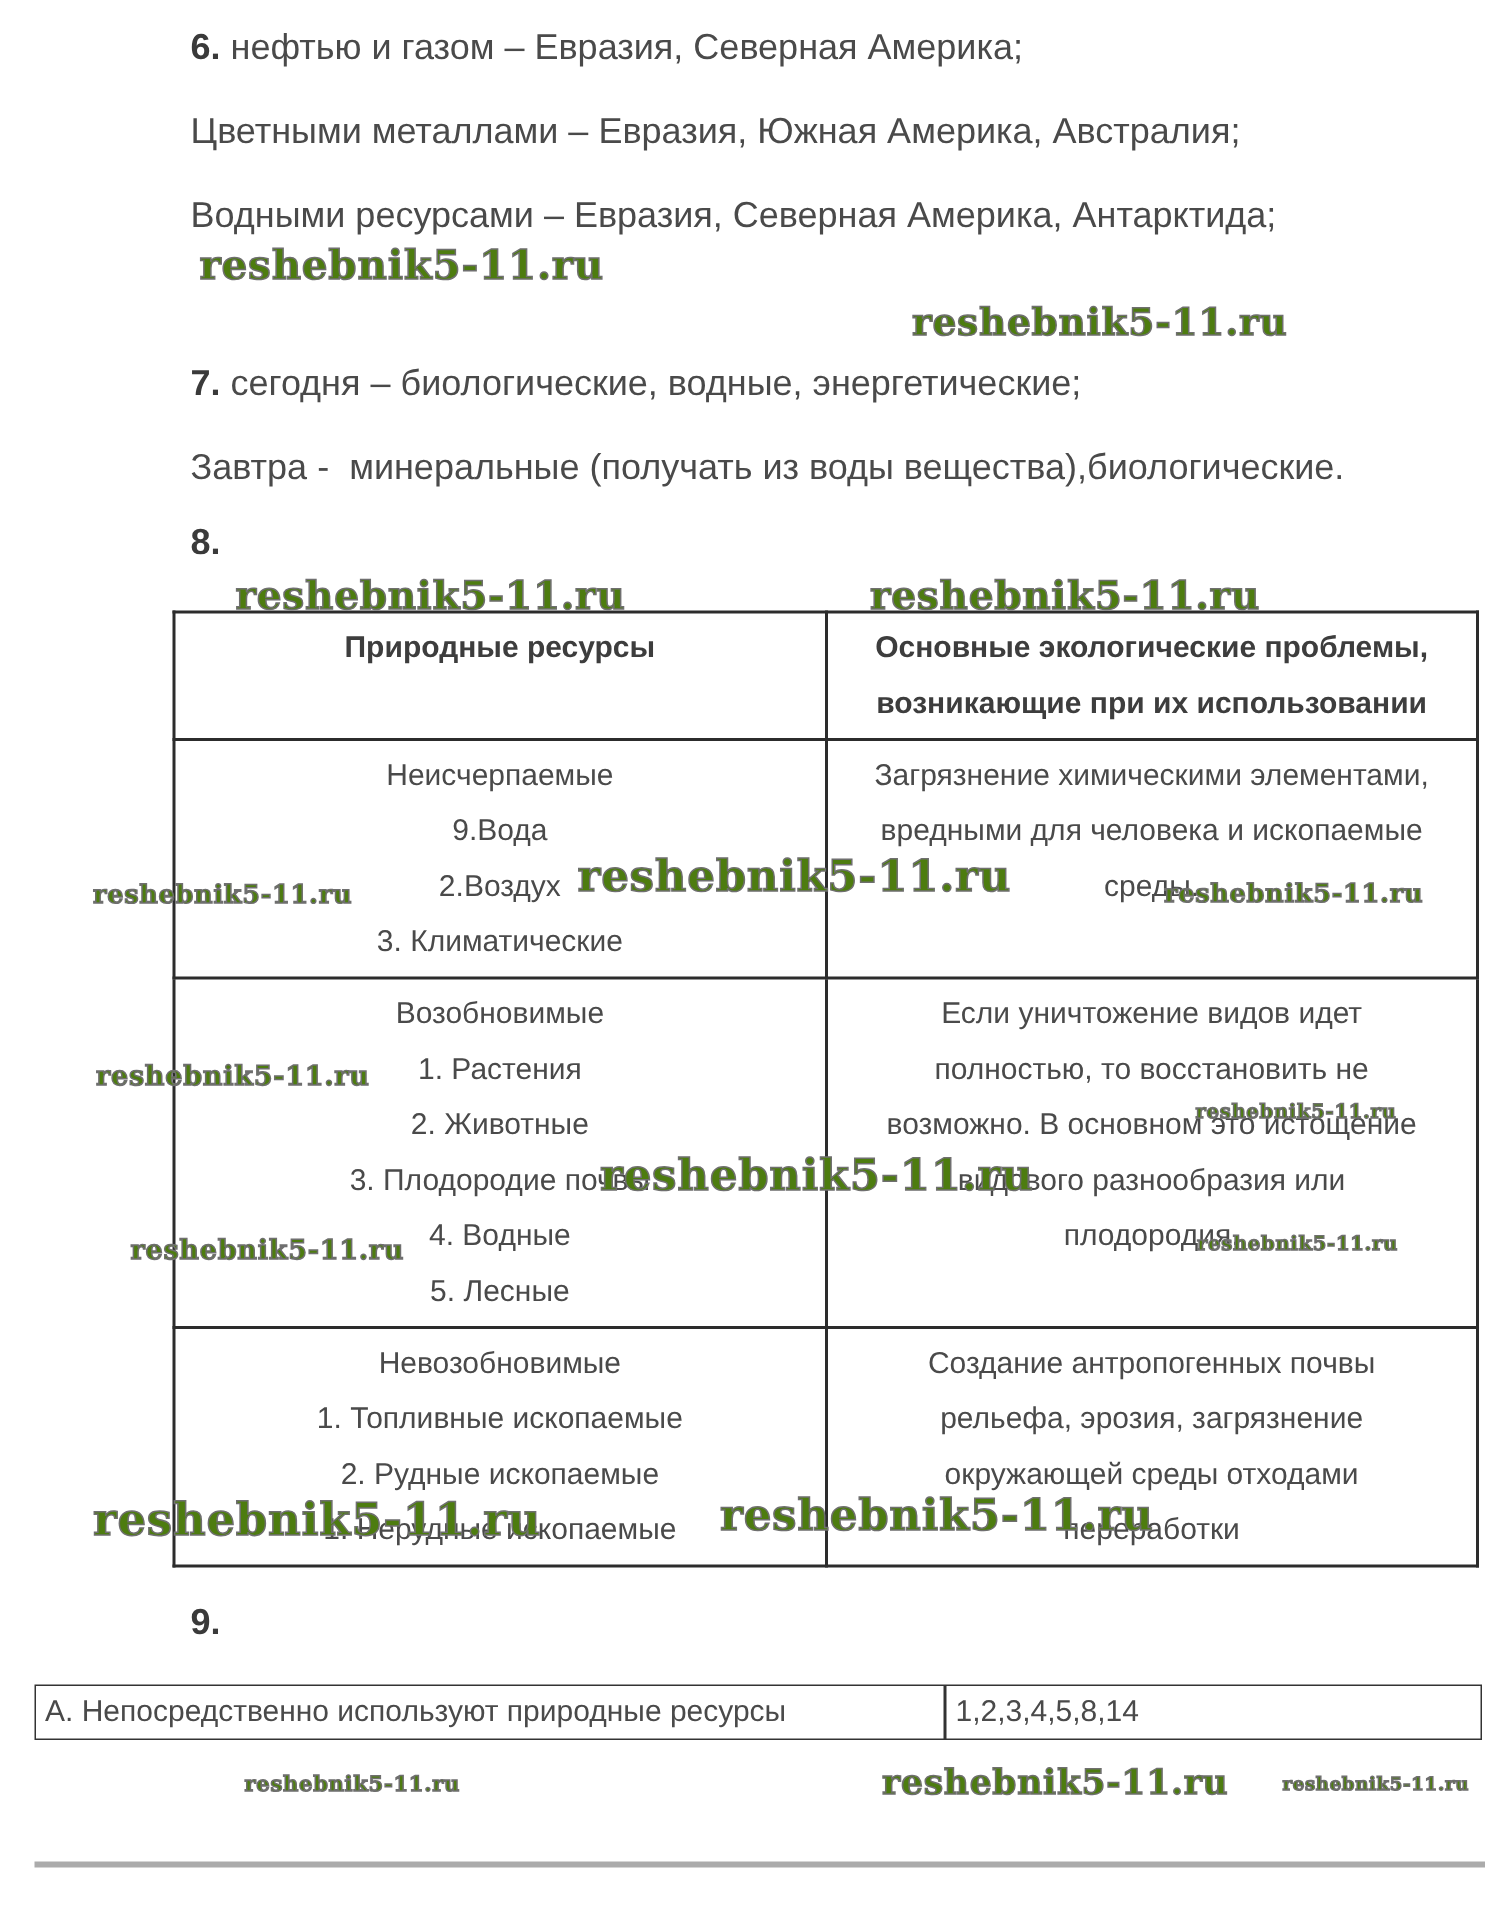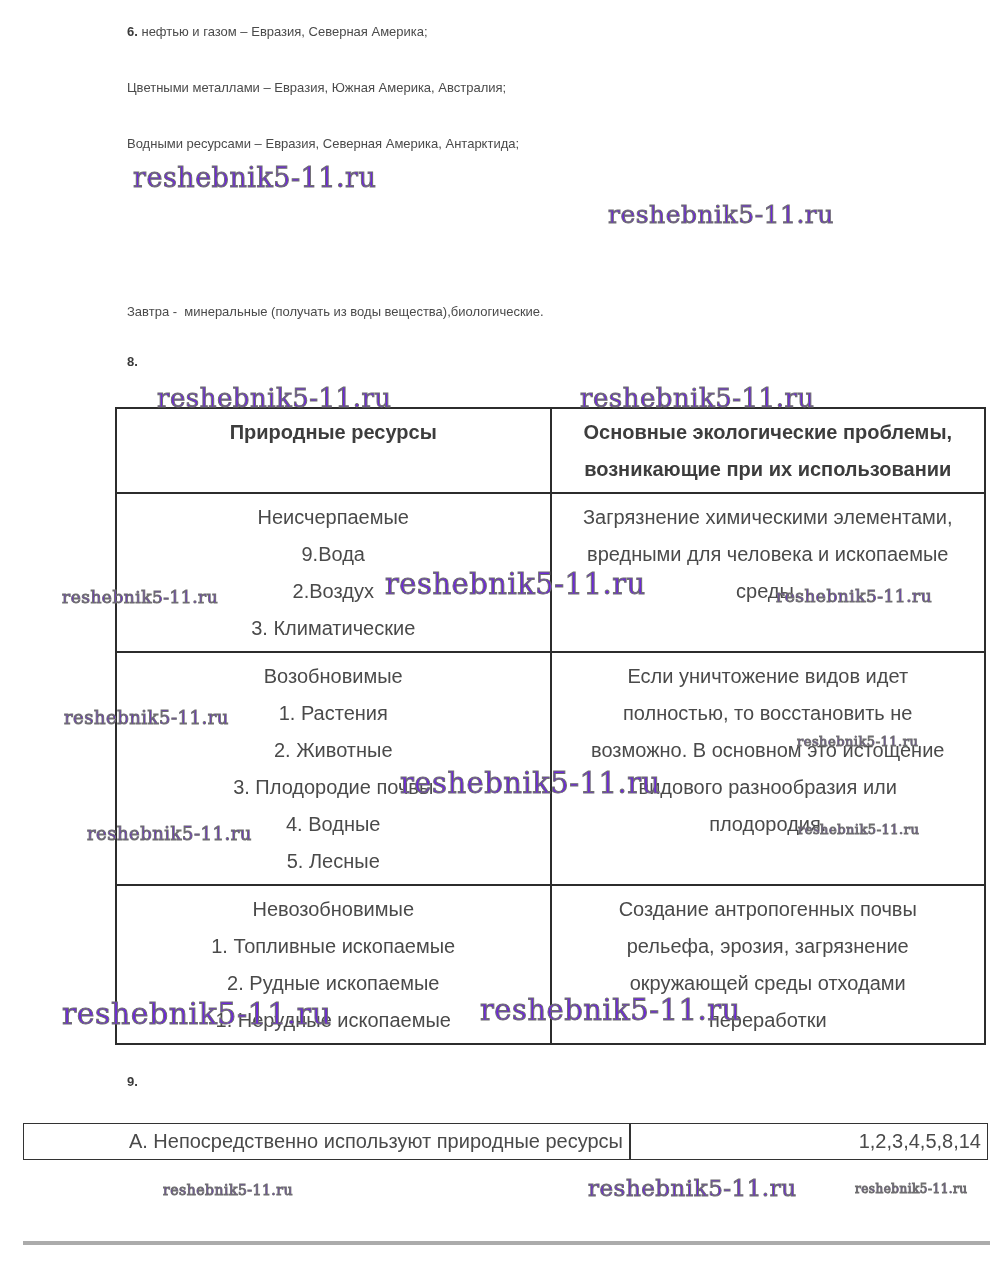--- a/index.html
+++ b/index.html
@@ -11,33 +11,33 @@
   .page {
     position: relative;
     width: 1000px; height: 1282px;
     background: #ffffff;
     overflow: hidden;
   }
   
   .line {
     position: absolute;
     left: 127px;
-    font-size: 13px;
+    font-size: 24px;
     line-height: 24px;
     color: #4a4a4a;
     white-space: pre;
     z-index: 2;
   }
   .line b { color: #3a3a3a; }
   
   .wm {
     position: absolute;
     font-family: "DejaVu Serif", serif;
-    font-weight: normal;
-    color: #6d28d9;
+    font-weight: bold;
+    color: #4d7c0f;
     -webkit-text-stroke: 1px #6f6f6f;
     letter-spacing: 0.5px;
     white-space: nowrap;
     z-index: 4;
   }
   
   .t1 {
     position: absolute;
     left: 115px; top: 407px;
     width: 871px;
@@ -64,41 +64,42 @@
     width: 965px;
     border-collapse: separate;
     border-spacing: 0 2px;
     table-layout: fixed;
     font-size: 20px;
     color: #4a4a4a;
     z-index: 1;
   }
   .t2 td {
     border: 1px solid #333333;
-    text-align: right;
+    text-align: left;
     vertical-align: middle;
     height: 35px;
     padding: 0 6px;
   }
   .t2-shadow {
     position: absolute;
     left: 23px; top: 1241px;
     width: 967px; height: 4px;
     background: #ababab;
     z-index: 0;
   }
 </style>
 </head>
 <body>
 
 <div class="page">
 
   <div class="line" style="top:20px"><b>6.</b><span> нефтью и газом – Евразия, Северная Америка;</span></div>
   <div class="line" style="top:76px"><span>Цветными металлами – Евразия, Южная Америка, Австралия;</span></div>
   <div class="line" style="top:132px"><span>Водными ресурсами – Евразия, Северная Америка, Антарктида;</span></div>
+  <div class="line" style="top:244px"><b>7.</b><span> сегодня – биологические, водные, энергетические;</span></div>
   <div class="line" style="top:300px"><span>Завтра -  минеральные (получать из воды вещества),биологические.</span></div>
   <div class="line" style="top:350px"><b>8.</b></div>
   <div class="line" style="top:1070px"><b>9.</b></div>
 
   <table class="t1">
     <tbody>
         <tr style="height:74px">
       <th>
         <div class="cell-line">Природные ресурсы</div>
       </th>

